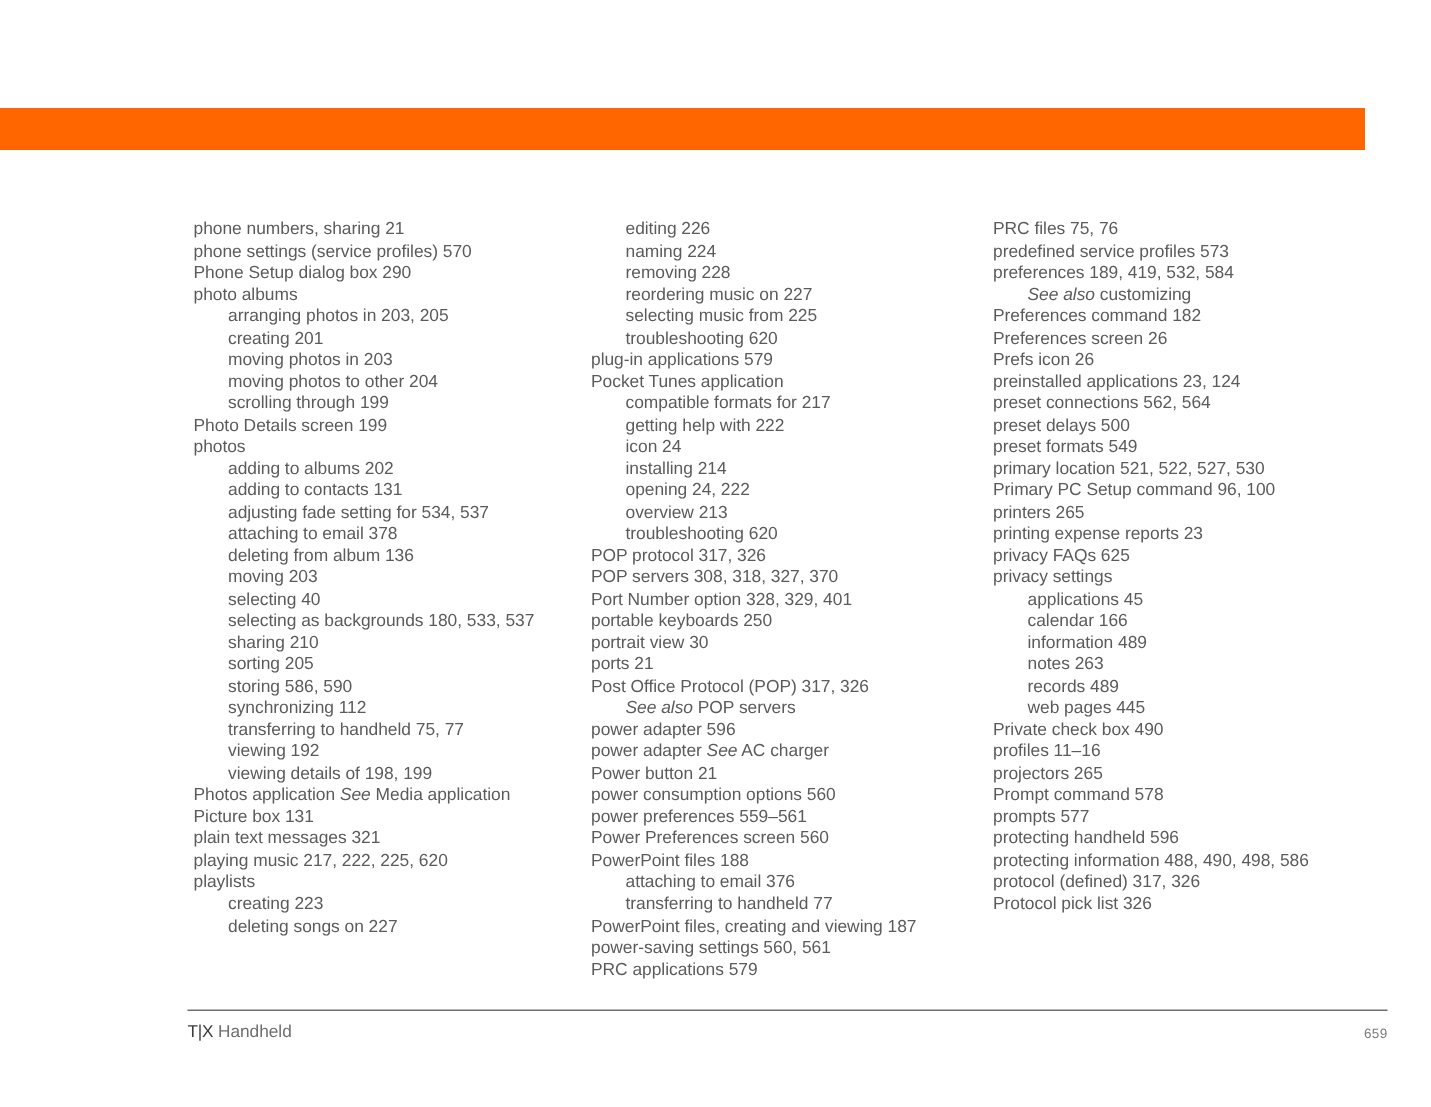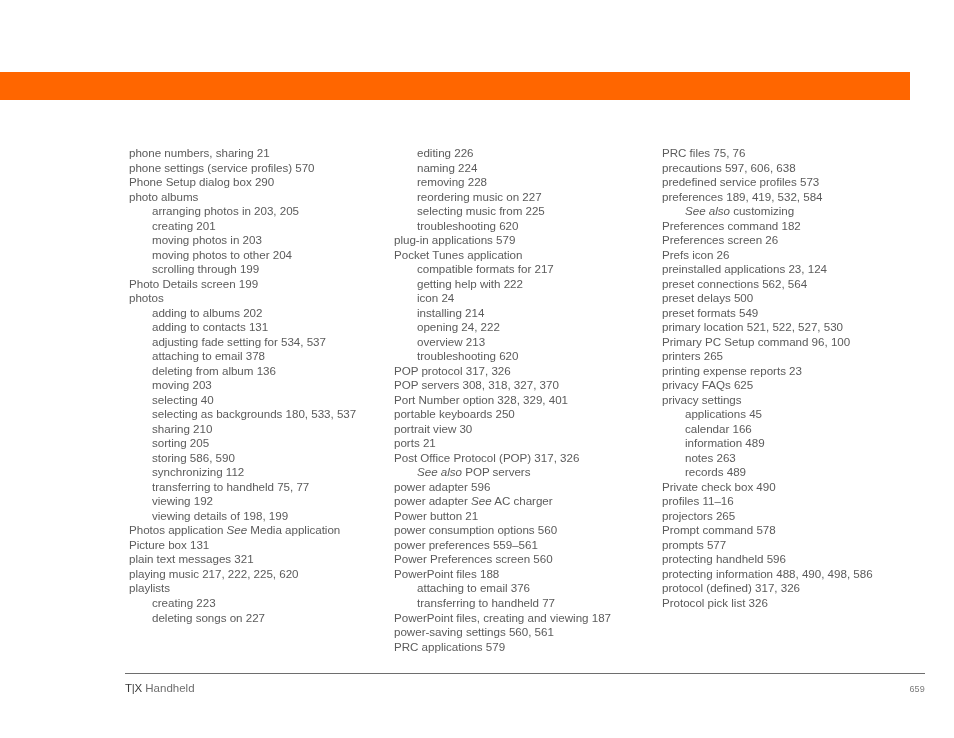--- a/index.html
+++ b/index.html
@@ -176,21 +176,20 @@
         <div class="entry lvl-1">Power Preferences screen 560</div>
         <div class="entry lvl-1">PowerPoint files 188</div>
         <div class="entry lvl-2">attaching to email 376</div>
         <div class="entry lvl-2">transferring to handheld 77</div>
         <div class="entry lvl-1">PowerPoint files, creating and viewing 187</div>
         <div class="entry lvl-1">power-saving settings 560, 561</div>
         <div class="entry lvl-1">PRC applications 579</div>
       </div>
     <div class="index-column col-3">
         <div class="entry lvl-1">PRC files 75, 76</div>
-        <div class="entry lvl-1">precautions 597, 606, 638</div>
         <div class="entry lvl-1">predefined service profiles 573</div>
         <div class="entry lvl-1">preferences 189, 419, 532, 584</div>
         <div class="entry lvl-2"><i class="ital">See also</i> customizing</div>
         <div class="entry lvl-1">Preferences command 182</div>
         <div class="entry lvl-1">Preferences screen 26</div>
         <div class="entry lvl-1">Prefs icon 26</div>
         <div class="entry lvl-1">preinstalled applications 23, 124</div>
         <div class="entry lvl-1">preset connections 562, 564</div>
         <div class="entry lvl-1">preset delays 500</div>
         <div class="entry lvl-1">preset formats 549</div>
@@ -198,20 +197,21 @@
         <div class="entry lvl-1">Primary PC Setup command 96, 100</div>
         <div class="entry lvl-1">printers 265</div>
         <div class="entry lvl-1">printing expense reports 23</div>
         <div class="entry lvl-1">privacy FAQs 625</div>
         <div class="entry lvl-1">privacy settings</div>
         <div class="entry lvl-2">applications 45</div>
         <div class="entry lvl-2">calendar 166</div>
         <div class="entry lvl-2">information 489</div>
         <div class="entry lvl-2">notes 263</div>
         <div class="entry lvl-2">records 489</div>
+        <div class="entry lvl-2">web pages 445</div>
         <div class="entry lvl-1">Private check box 490</div>
         <div class="entry lvl-1">profiles 11–16</div>
         <div class="entry lvl-1">projectors 265</div>
         <div class="entry lvl-1">Prompt command 578</div>
         <div class="entry lvl-1">prompts 577</div>
         <div class="entry lvl-1">protecting handheld 596</div>
         <div class="entry lvl-1">protecting information 488, 490, 498, 586</div>
         <div class="entry lvl-1">protocol (defined) 317, 326</div>
         <div class="entry lvl-1">Protocol pick list 326</div>
       </div>

